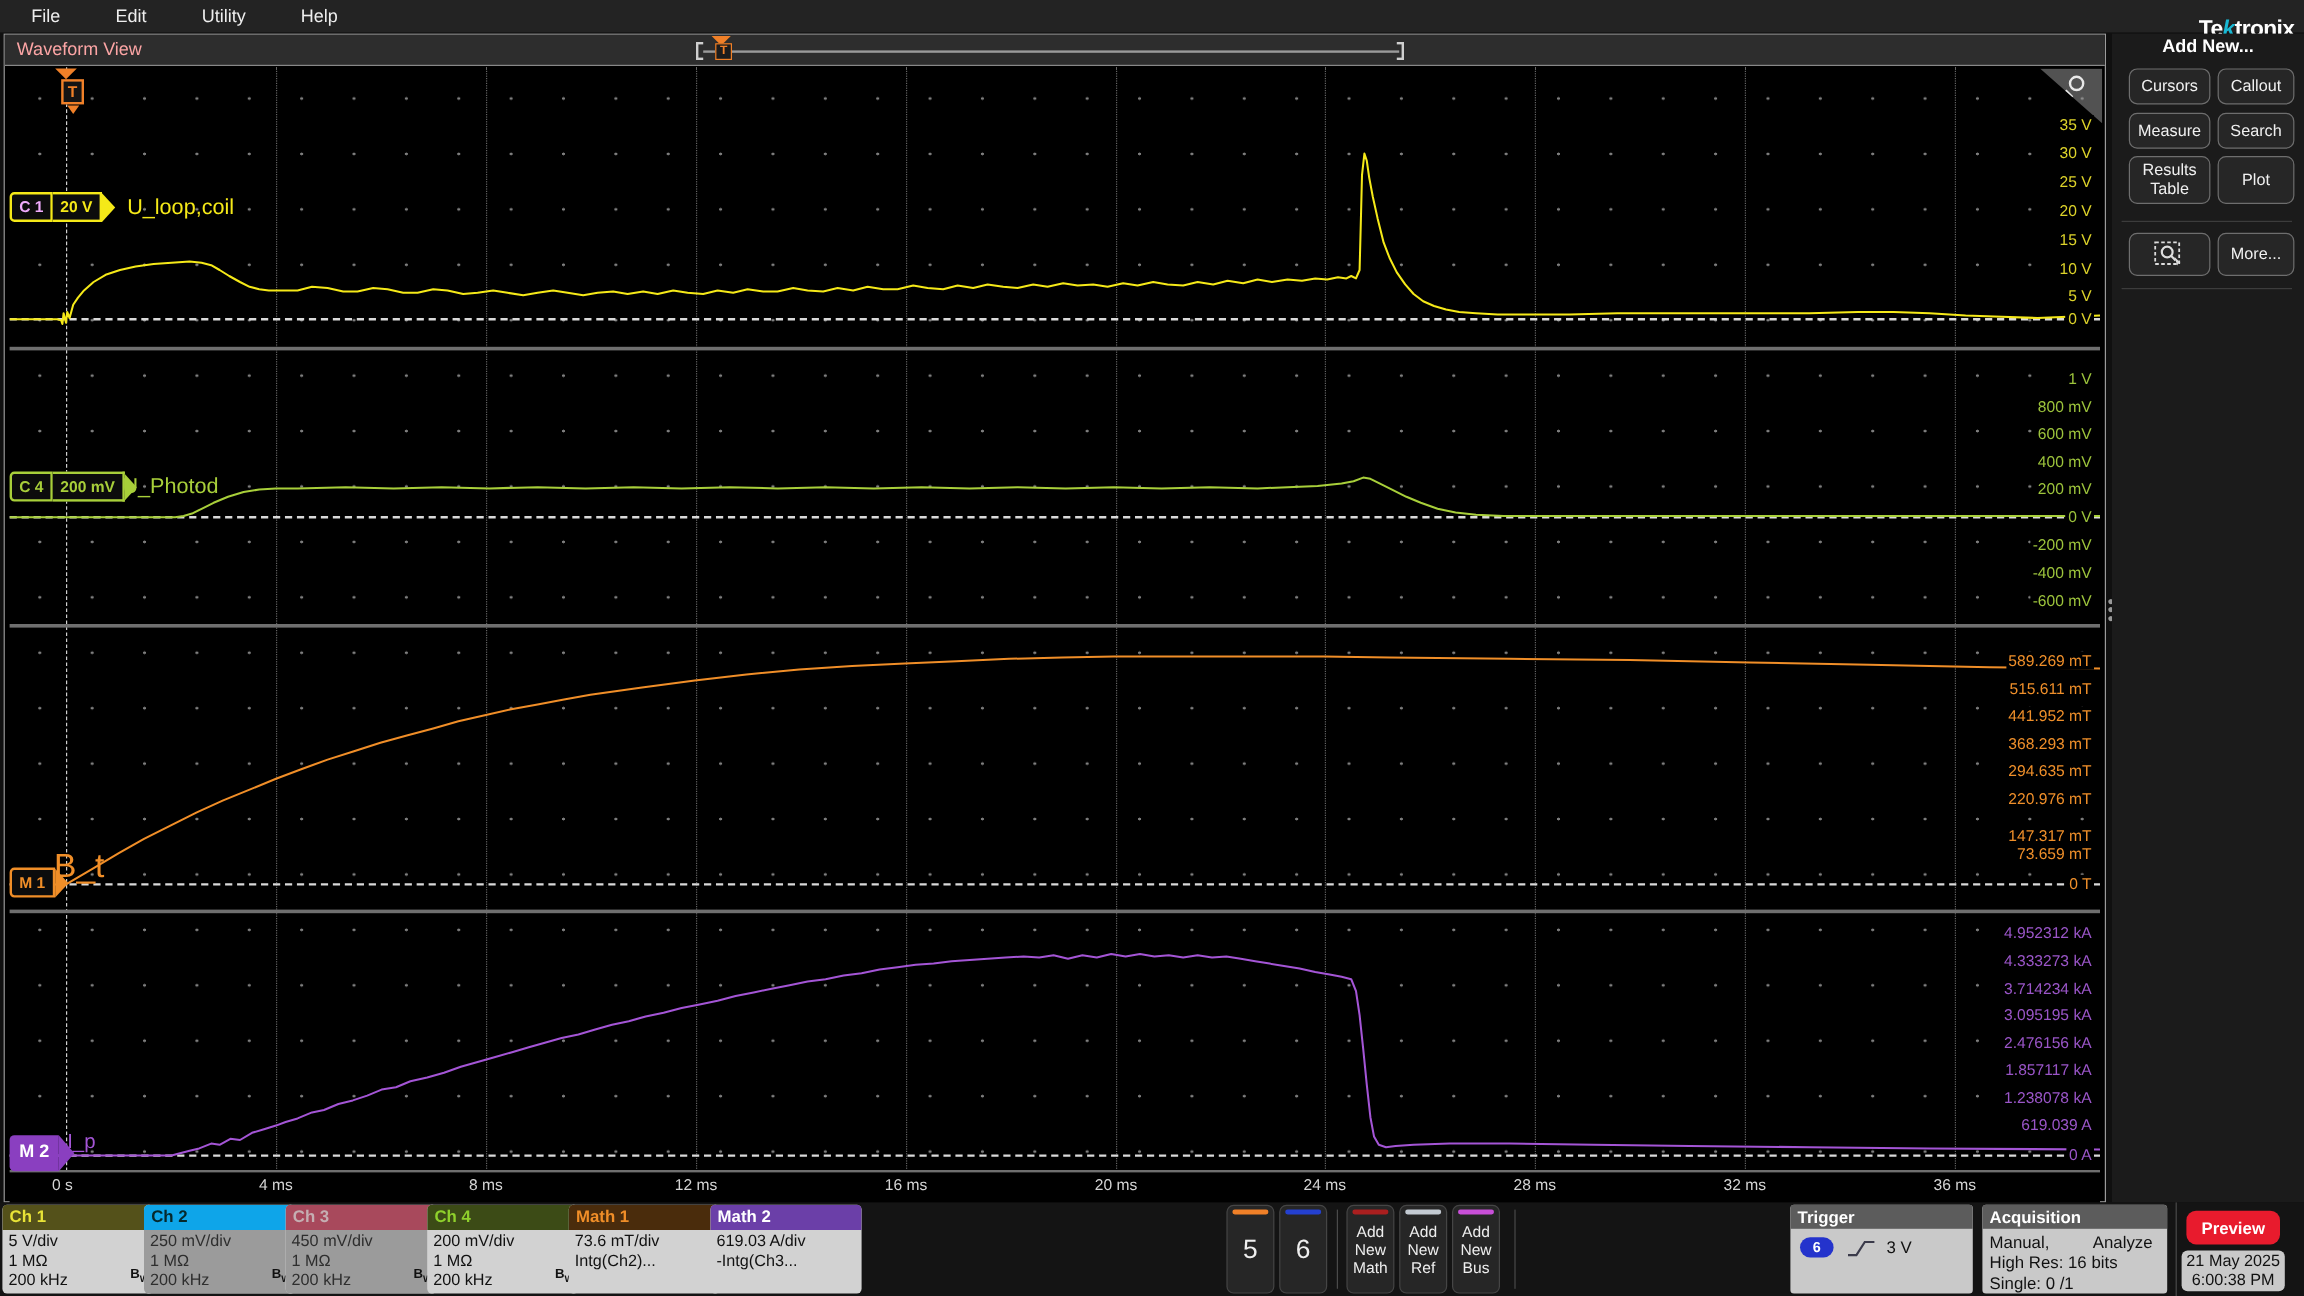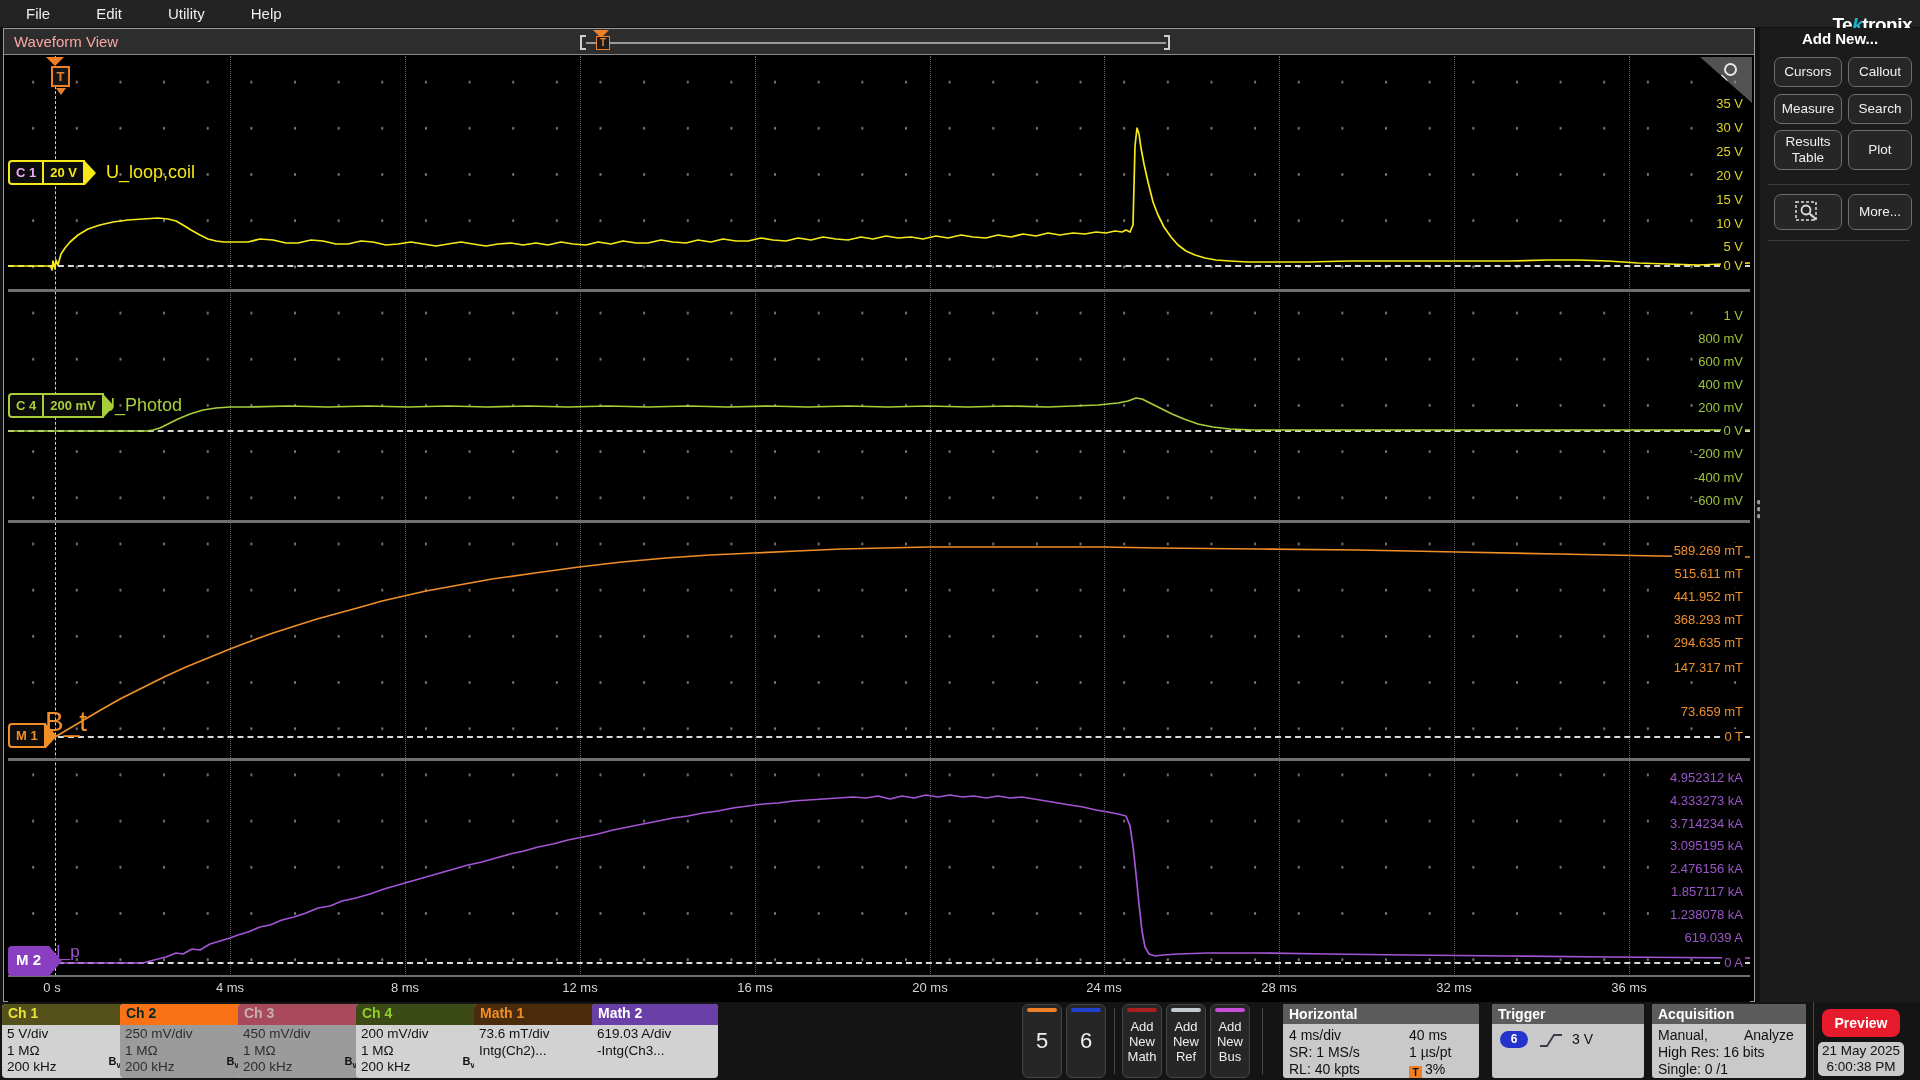--- a/index.html
+++ b/index.html
@@ -208,21 +208,21 @@
     <span class="ax y2" style="top:390px">-200 mV</span>
     <span class="ax y2" style="top:414px">-400 mV</span>
     <span class="ax y2" style="top:437px">-600 mV</span>
 
     <span class="ax y3" style="top:487px">589.269 mT</span>
     <span class="ax y3" style="top:510px">515.611 mT</span>
     <span class="ax y3" style="top:533px">441.952 mT</span>
     <span class="ax y3" style="top:556px">368.293 mT</span>
     <span class="ax y3" style="top:579px">294.635 mT</span>
     <span class="ax y3" style="top:602px">220.976 mT</span>
-    <span class="ax y3" style="top:604px">147.317 mT</span>
+    <span class="ax y3" style="top:633px">147.317 mT</span>
     <span class="ax y3" style="top:648px">73.659 mT</span>
     <span class="ax y3" style="top:673px">0 T</span>
 
     <span class="ax y4" style="top:714px">4.952312 kA</span>
     <span class="ax y4" style="top:737px">4.333273 kA</span>
     <span class="ax y4" style="top:760px">3.714234 kA</span>
     <span class="ax y4" style="top:782px">3.095195 kA</span>
     <span class="ax y4" style="top:805px">2.476156 kA</span>
     <span class="ax y4" style="top:828px">1.857117 kA</span>
     <span class="ax y4" style="top:851px">1.238078 kA</span>
@@ -271,21 +271,21 @@
     <div class="hd" style="background:#54511a;color:#e8e337">Ch 1</div>
     <div class="bd">
       <div>5 V/div</div>
       <div>1 MΩ</div>
       <div>200 kHz</div>
       <div class="bw"><span>B</span><span class="w">W</span></div>
     </div>
   </div>
 
   <div class="card dim" style="left:120px">
-    <div class="hd" style="background:#f97316;color:#06282b">Ch 2</div>
+    <div class="hd" style="background:#0ea5e9;color:#06282b">Ch 2</div>
     <div class="bd">
       <div>250 mV/div</div>
       <div>1 MΩ</div>
       <div>200 kHz</div>
       <div class="bw"><span>B</span><span class="w">W</span></div>
     </div>
   </div>
 
   <div class="card dim" style="left:238px">
     <div class="hd" style="background:#a8495c;color:#c5aeb2">Ch 3</div>
@@ -348,29 +348,20 @@
   </div>
   <div class="addbtn" style="left:1210px">
     <div class="stripe" style="background:#c84fd8"></div>
     <span>Add</span>
     <span>New</span>
     <span>Bus</span>
   </div>
 
   <div class="bb-div" style="left:1262px"></div>
 
-  <div class="panelbox" style="left:1283px;width:196px">
-    <div class="phd">Horizontal</div>
-    <div class="prow" style="left:6px;top:23px">4 ms/div</div>
-    <div class="prow" style="left:126px;top:23px">40 ms</div>
-    <div class="prow" style="left:6px;top:40px">SR: 1 MS/s</div>
-    <div class="prow" style="left:126px;top:40px">1 µs/pt</div>
-    <div class="prow" style="left:6px;top:57px">RL: 40 kpts</div>
-    <div class="prow" style="left:126px;top:57px"><span class="t-ico">T</span><span>3%</span></div>
-  </div>
 
   <div class="panelbox" style="left:1492px;width:152px">
     <div class="phd">Trigger</div>
     <div class="tpill" style="left:8px;top:27px">6</div>
     <svg style="position:absolute;left:46px;top:27px" width="26" height="18" viewBox="0 0 26 18">
       <polyline points="2,15 9,15 16,4 24,4" fill="none" stroke="#3a3a4a" stroke-width="1.8"></polyline>
     </svg>
     <div class="prow" style="left:80px;top:27px">3 V</div>
   </div>
 

